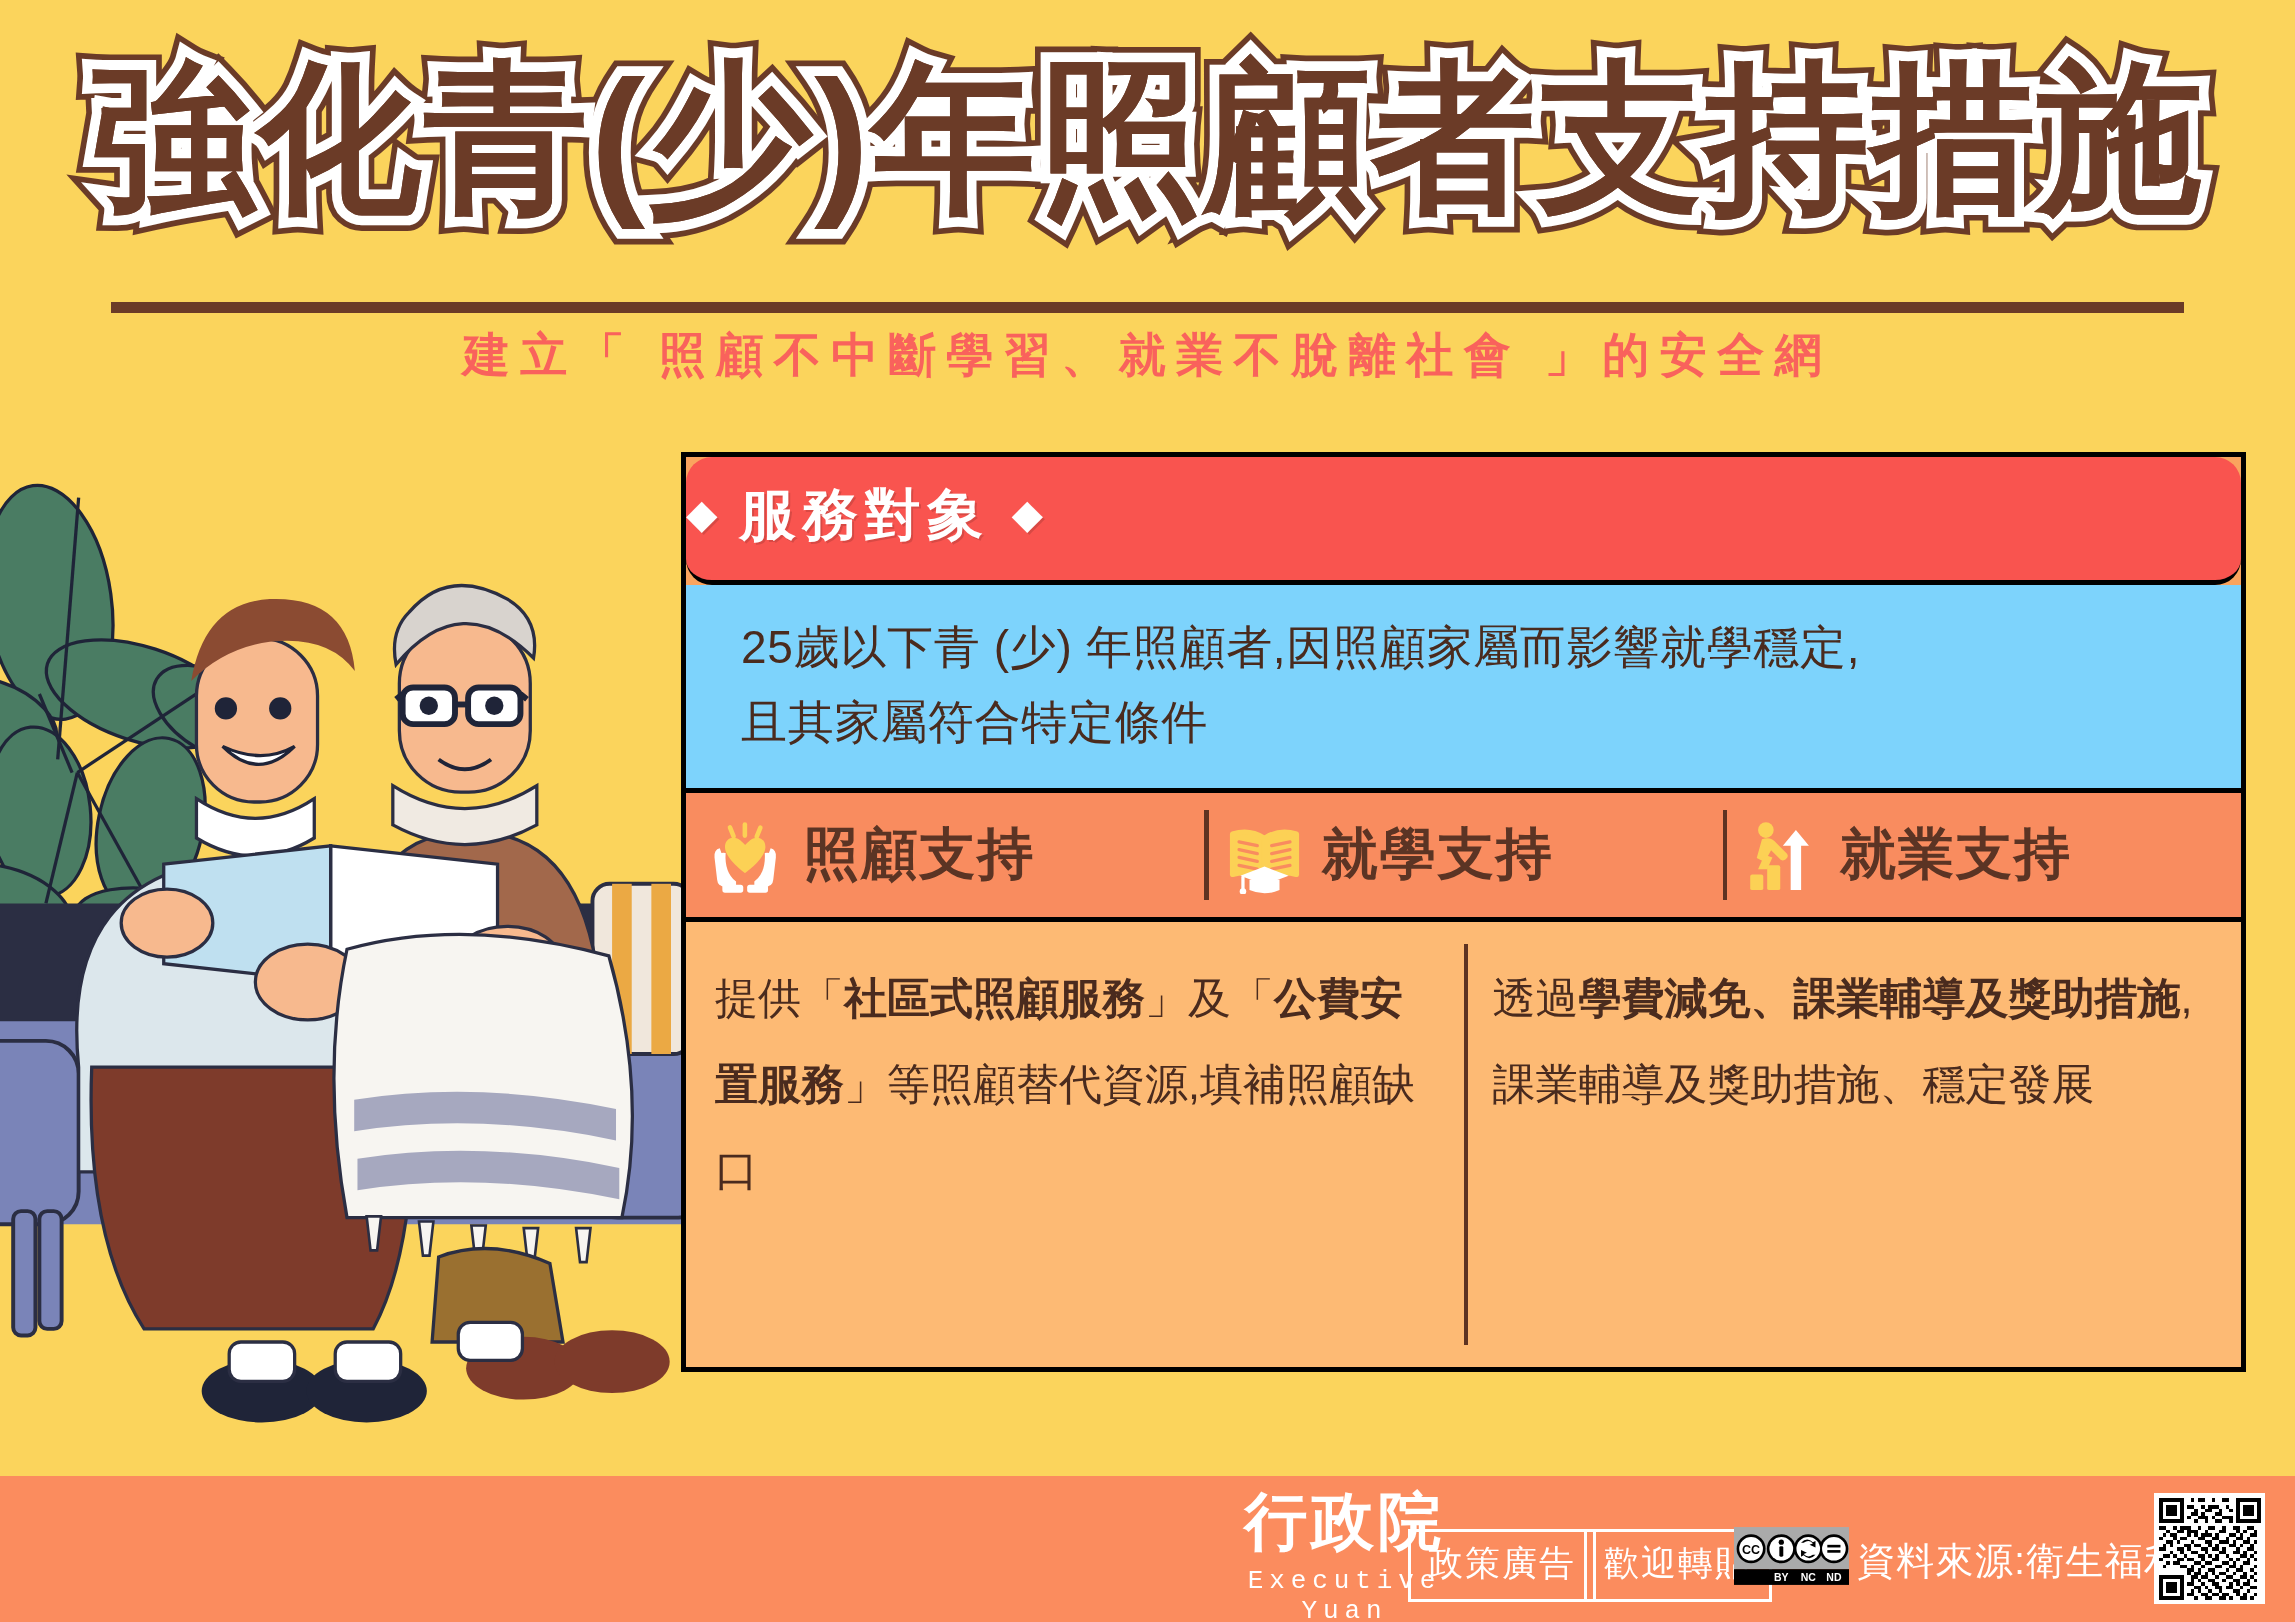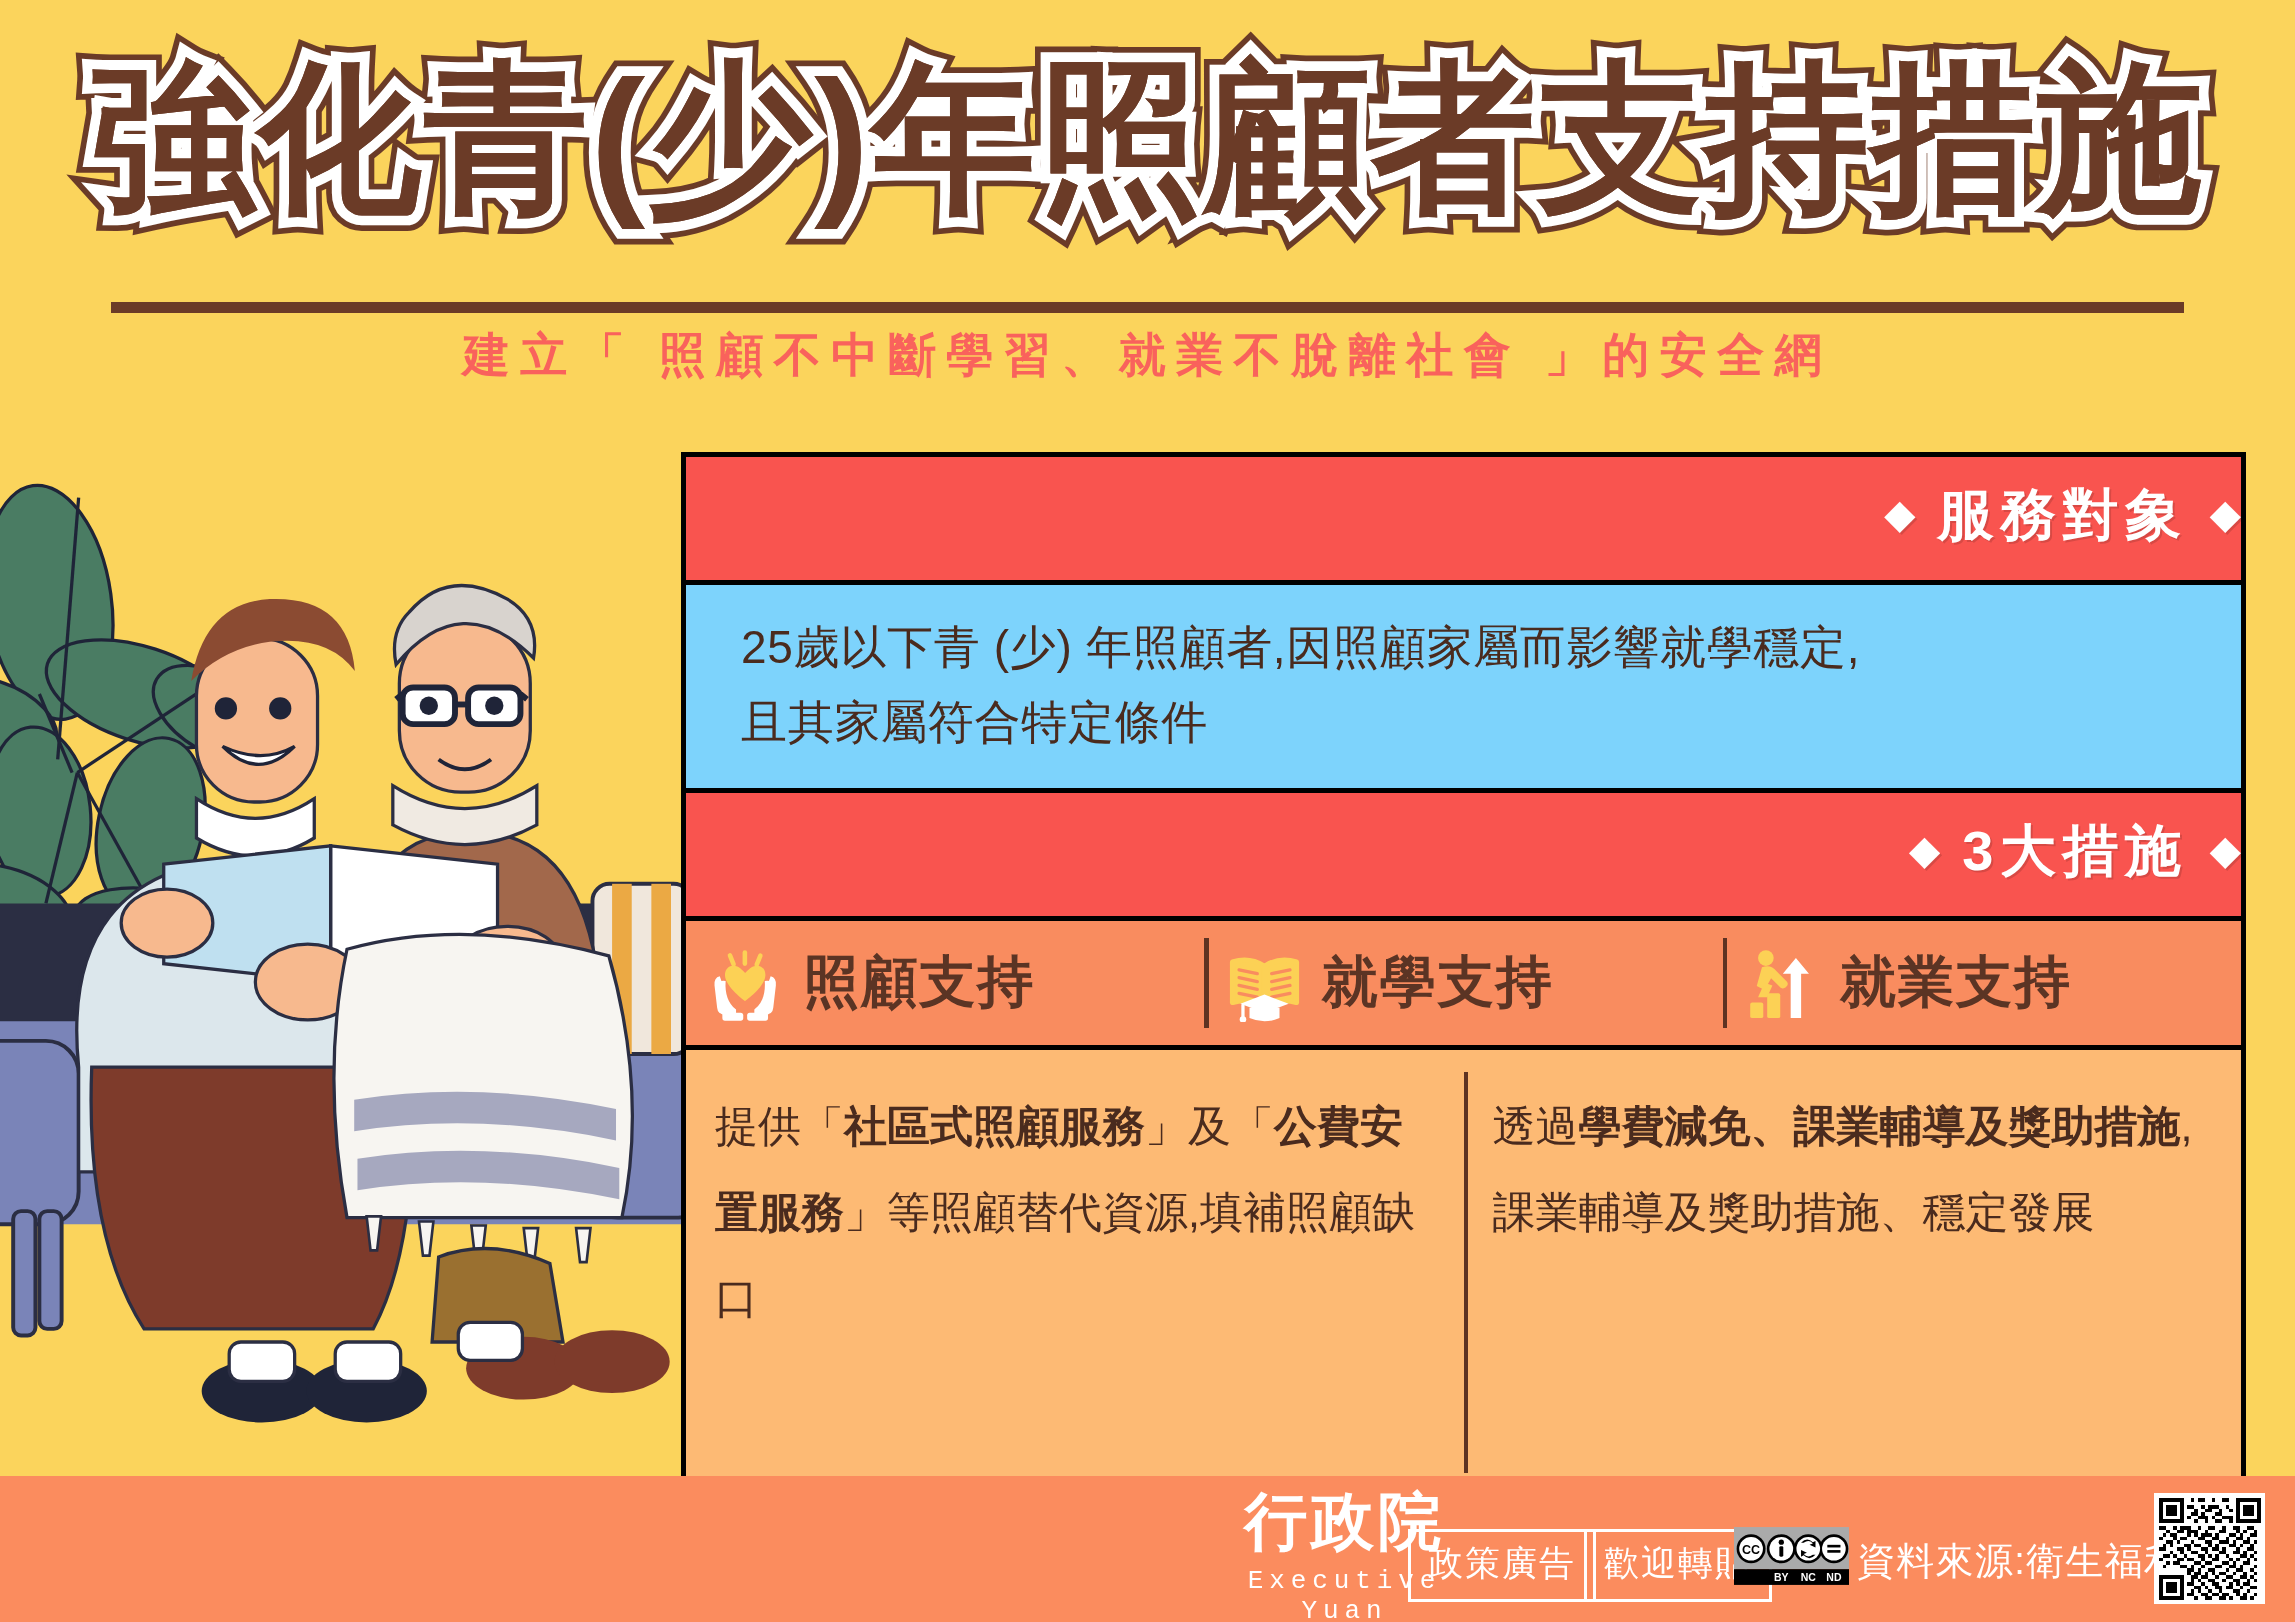--- a/index.html
+++ b/index.html
@@ -39,24 +39,25 @@
   #illustration{position:absolute;left:0;top:406px;width:694px;height:1080px;z-index:1;}
   #illustration svg{display:block;}
 
   
   #info-table{
     position:absolute;left:681px;top:452px;width:1565px;
     border:5.9px solid #000000;box-sizing:border-box;z-index:5;
     background:#FAA45E;
   }
   .band-head{
-    background:#F9544F;color:#FFFFFF;text-align:right;
+    background:#F9544F;color:#FFFFFF;text-align:left;
     font-size:56px;font-weight:bold;letter-spacing:6.5px;
     padding:21px 0 26px;border-bottom:5.9px solid #000;
     text-shadow:2px 2px 0 rgba(0,0,0,.13);
+    border-radius:26px;
   }
   .band-head .dia{font-size:41px;vertical-align:5.9px;letter-spacing:0;}
   .band-head .dia.l{margin-right:22px;}
   .band-head .dia.r{margin-left:22px;}
 
   .band-body{
     background:#7dd3fc;color:#4A2B1E;
     font-size:46px;line-height:1.62;letter-spacing:0.7px;
     padding:25px 55px 29px;border-bottom:5.9px solid #000;
   }
@@ -225,23 +226,20 @@
 
   <div class="band-head">
     <span class="dia l">◆</span><span>服務對象</span><span class="dia r">◆</span>
   </div>
 
   <div class="band-body">
     <div>25歲以下青 (少) 年照顧者,因照顧家屬而影響就學穩定,</div>
     <div>且其家屬符合特定條件</div>
   </div>
 
-  <div class="band-head">
-    <span class="dia l">◆</span><span>3大措施</span><span class="dia r">◆</span>
-  </div>
 
   <div class="cols-head">
 
     <div class="col-head">
       <span class="ico">
         <svg viewBox="0 0 118 118" width="77" height="77">
           <g fill="#FCD155">
               <rect x="53" y="8" width="7" height="24" rx="3.5"></rect>
             <rect x="33" y="12" width="7" height="22" rx="3.5" transform="rotate(-22 36 23)"></rect>
             <rect x="74" y="12" width="7" height="22" rx="3.5" transform="rotate(22 77 23)"></rect>

